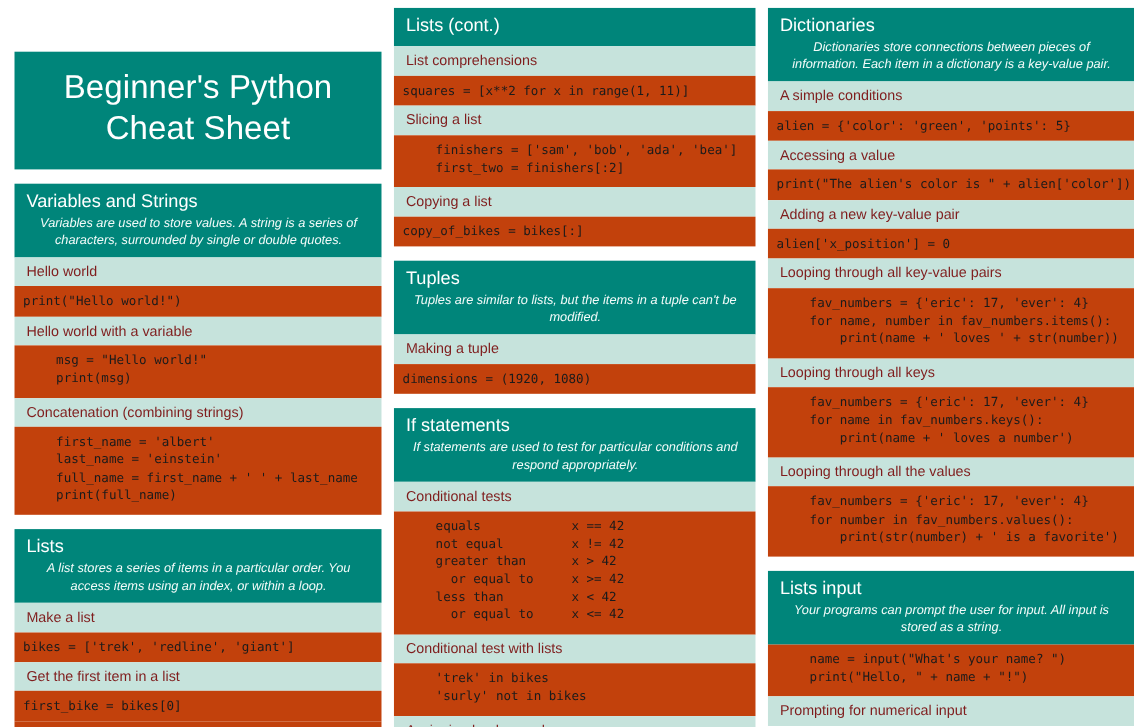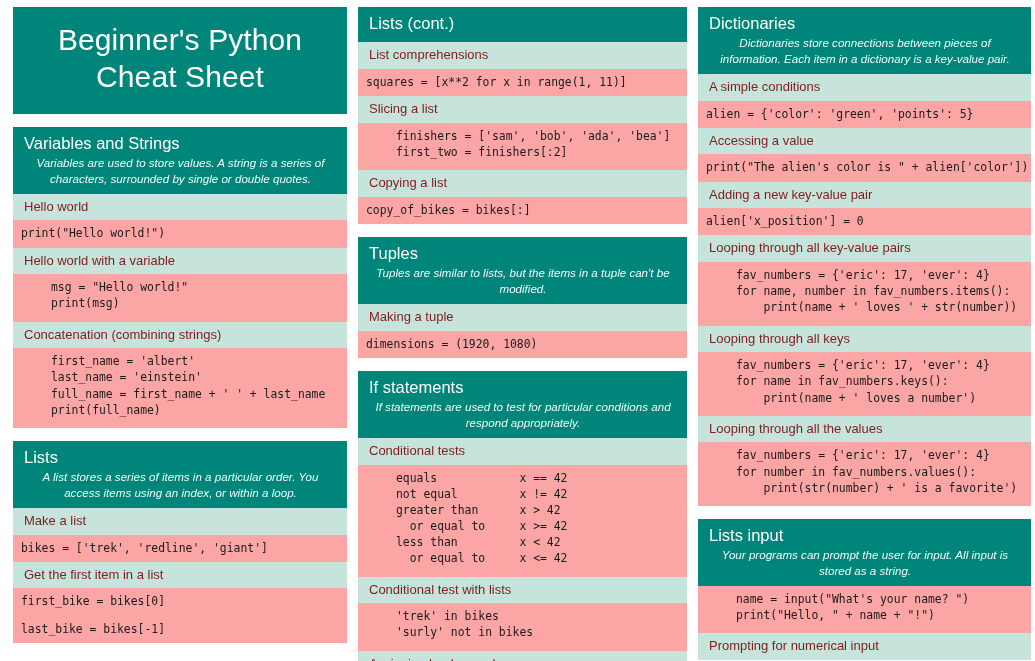--- a/index.html
+++ b/index.html
@@ -36,20 +36,21 @@
   .column.col-mid { width: 329px; flex: 0 0 329px; }
   .column.col-right { width: 333px; flex: 0 0 333px; }
 
   
   .title-block {
     background: #00857a;
     color: #ffffff;
     padding: 15px 14px 18px 14px;
     margin-bottom: 13px;
     box-sizing: border-box;
+    margin-top: 40px;
   }
   .title-block .title-line {
     font-size: 30px;
     line-height: 1.23;
     font-weight: normal;
     text-align: center;
     letter-spacing: 0.1px;
   }
 
   
@@ -83,21 +84,21 @@
   .entry-label {
     background: #c6e3dc;
     color: #7f1d1d;
     font-size: 13px;
     line-height: 1.2;
     padding: 5px 10px 6px 11px;
     box-sizing: border-box;
   }
 
   .entry-code {
-    background: #fca5a5;
+    background: #c2410c;
     color: #1b1b1b;
     font-family: "DejaVu Sans Mono", "Liberation Mono", monospace;
     font-size: 11.4px;
     line-height: 1.42;
     padding: 5px 8px 6px 8px;
     white-space: pre;
     box-sizing: border-box;
     overflow: hidden;
   }
   .entry-code.pad-b { padding-bottom: 10px; padding-left: 38px; }

